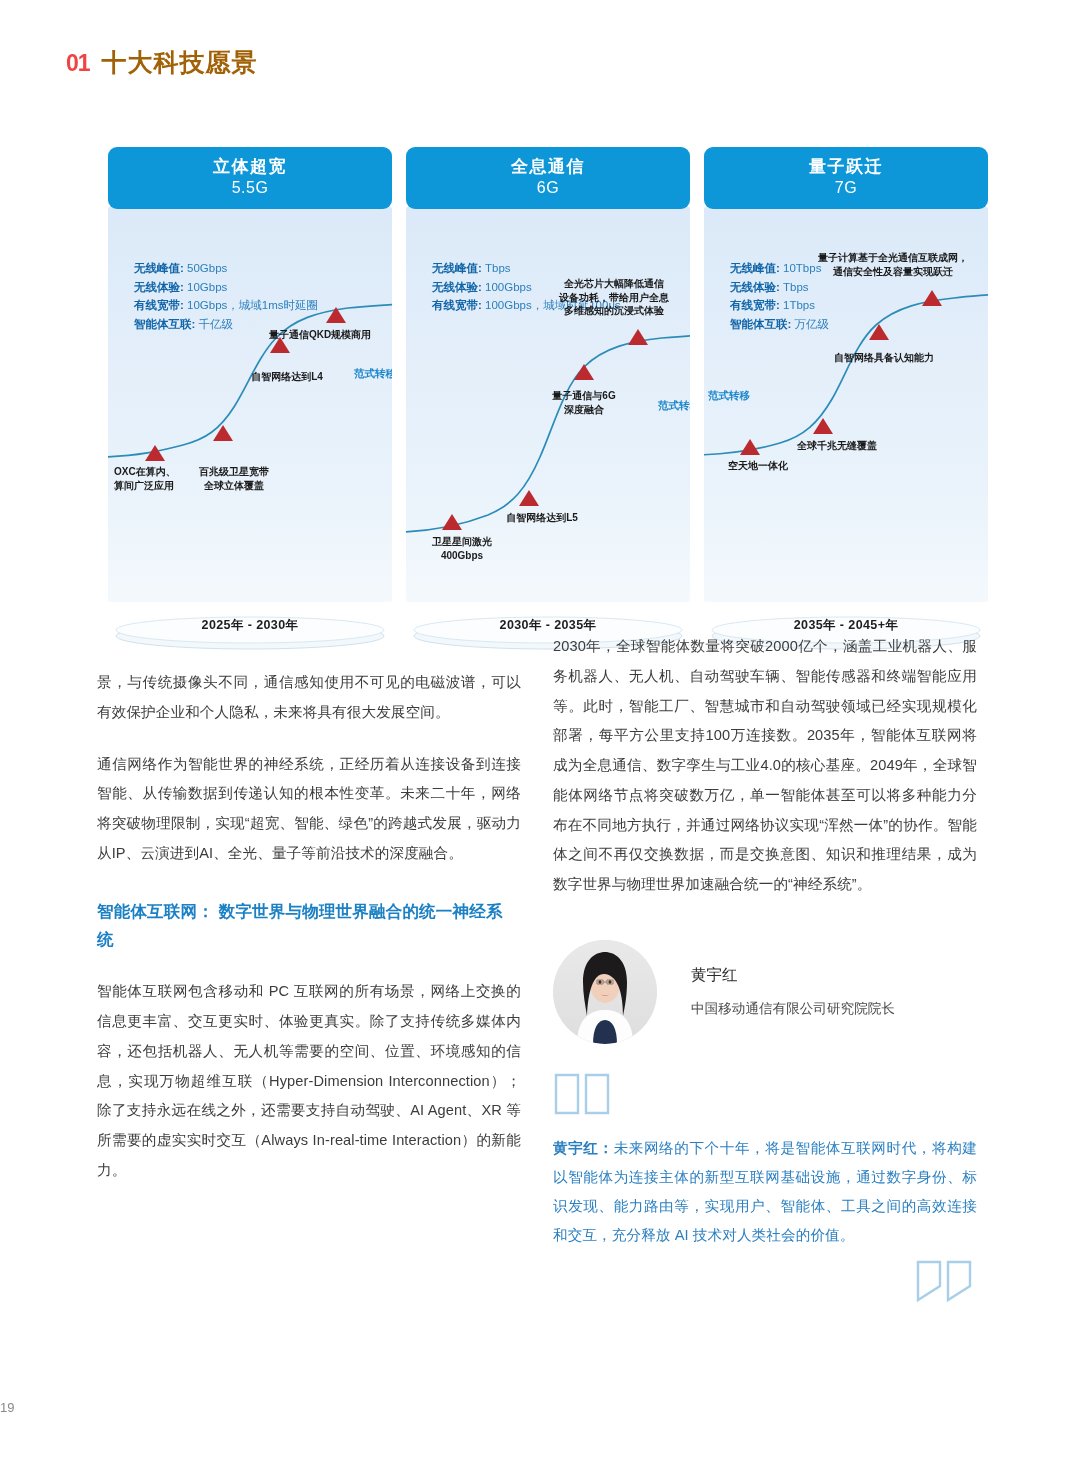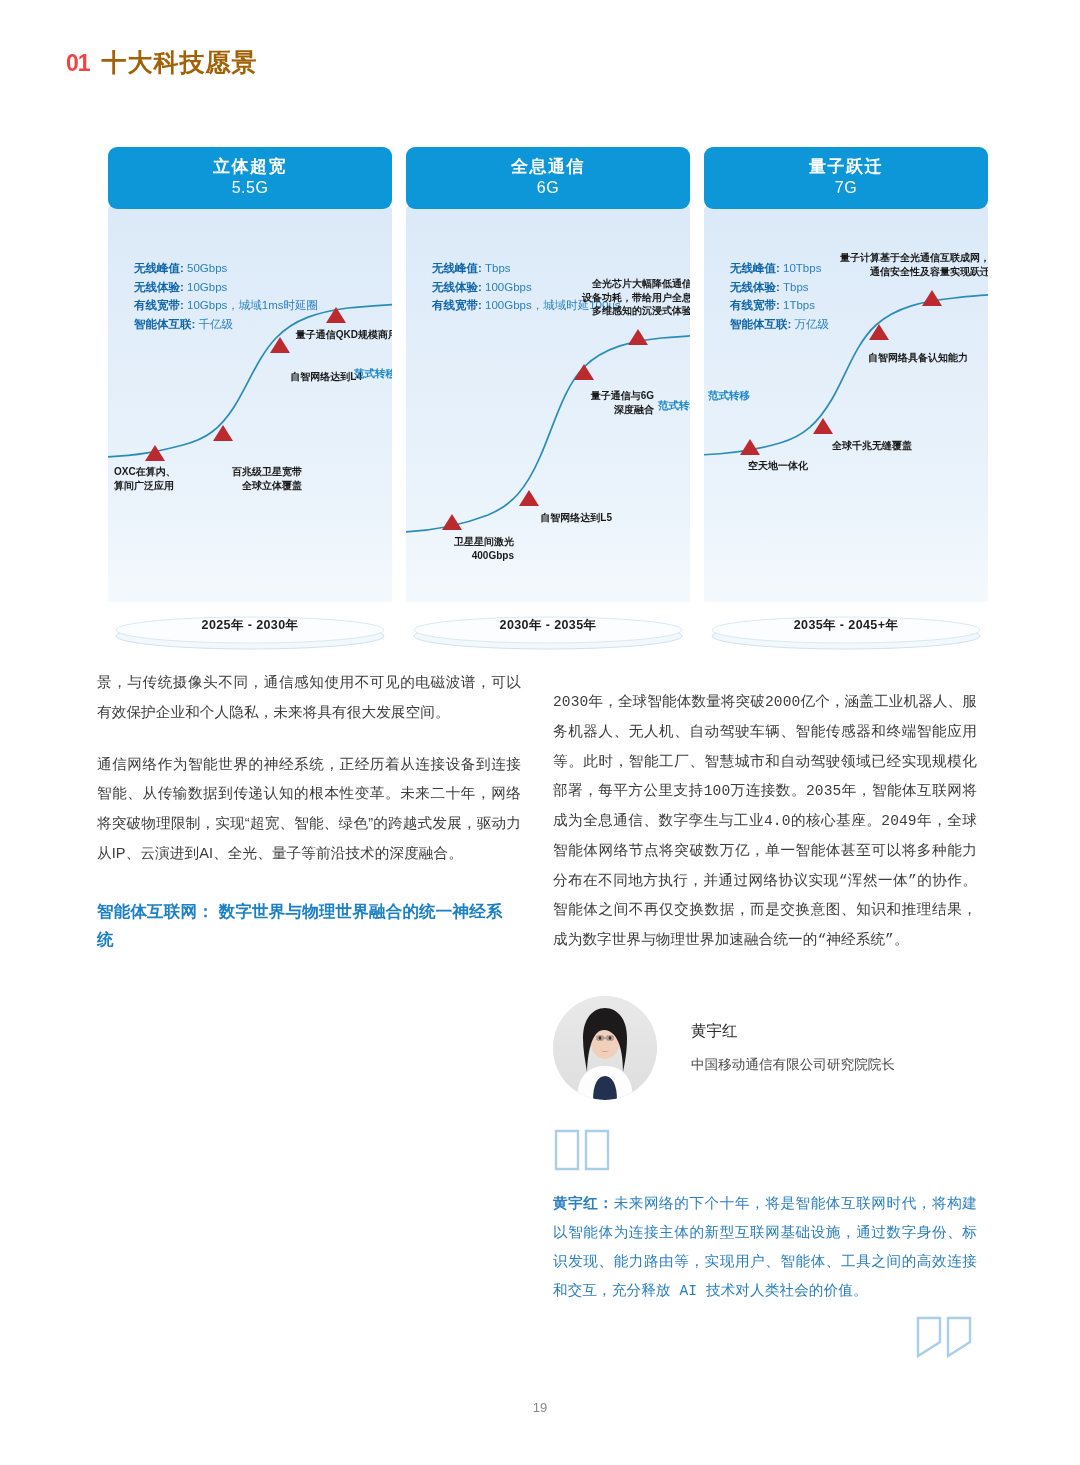--- a/index.html
+++ b/index.html
@@ -68,42 +68,42 @@
 
   
   .anno {
     position: absolute;
     font-size: 10px;
     font-weight: 700;
     color: #1a1a1a;
     line-height: 1.35;
     white-space: pre-line;
   }
-  .anno.c { text-align: right; }
+  .anno.c { text-align: center; }
   .anno.l { text-align: left; }
   .shift-label {
     position: absolute;
     font-size: 10.5px; font-weight: 700; color: #1b86c9;
     white-space: nowrap;
   }
 
   
   .plate { position: relative; width: 284px; height: 48px; margin-top: 6px; }
   .plate svg { position: absolute; left: 0; top: 8px; }
   .plate .year {
     position: absolute; left: 0; top: 9px; width: 284px;
     text-align: center;
     font-size: 12.5px; font-weight: 700; color: #1d1d1d;
     letter-spacing: .4px;
   }
 
   
   .col { position: absolute; width: 424px; }
   .col-left { left: 97px; top: 668px; }
-  .col-right { left: 553px; top: 688px; font-family: Liberation Mono, monospace; }
+  .col-right { left: 553px; top: 632px; }
 
   p.para {
     font-size: 14.6px;
     line-height: 2.04;
     color: #3c3c3c;
     text-align: justify;
     margin-bottom: 22px;
     letter-spacing: .1px;
   }
 
@@ -138,21 +138,21 @@
   .qmark.open { margin-bottom: 18px; }
   .qmark.close { text-align: right; margin-top: 8px; }
   .quote-text {
     font-size: 14.6px; line-height: 2.0; color: #2b7fc0;
     text-align: justify; letter-spacing: .1px;
   }
   .quote-text b { font-weight: 700; }
 
   .page-num {
     position: absolute; left: 0; top: 1400px; width: 1080px;
-    text-align: center; font-size: 13px; color: #888;
+    font-size: 13px; color: #888;
   }
 </style>
 </head>
 <body>
 
 <div class="page">
 
   <div class="doc-header">
     <span class="chapter-num">01</span>
     <span class="chapter-title">十大科技愿景</span>
@@ -281,20 +281,21 @@
         </div>
       </div>
 
     </div>
   </div>
 
   <div class="col col-left">
     <p class="para">景，与传统摄像头不同，通信感知使用不可见的电磁波谱，可以有效保护企业和个人隐私，未来将具有很大发展空间。</p>
     <p class="para">通信网络作为智能世界的神经系统，正经历着从连接设备到连接智能、从传输数据到传递认知的根本性变革。未来二十年，网络将突破物理限制，实现“超宽、智能、绿色”的跨越式发展，驱动力从IP、云演进到AI、全光、量子等前沿技术的深度融合。</p>
     <h2 class="section-head">智能体互联网：  数字世界与物理世界融合的统一神经系统</h2>
+    <p class="para">智能体互联网包含移动和 PC 互联网的所有场景，网络上交换的信息更丰富、交互更实时、体验更真实。除了支持传统多媒体内容，还包括机器人、无人机等需要的空间、位置、环境感知的信息，实现万物超维互联（Hyper-Dimension Interconnection）；除了支持永远在线之外，还需要支持自动驾驶、AI Agent、XR 等所需要的虚实实时交互（Always In-real-time Interaction）的新能力。</p>
   </div>
 
   <div class="col col-right">
     <p class="para">2030年，全球智能体数量将突破2000亿个，涵盖工业机器人、服务机器人、无人机、自动驾驶车辆、智能传感器和终端智能应用等。此时，智能工厂、智慧城市和自动驾驶领域已经实现规模化部署，每平方公里支持100万连接数。2035年，智能体互联网将成为全息通信、数字孪生与工业4.0的核心基座。2049年，全球智能体网络节点将突破数万亿，单一智能体甚至可以将多种能力分布在不同地方执行，并通过网络协议实现“浑然一体”的协作。智能体之间不再仅交换数据，而是交换意图、知识和推理结果，成为数字世界与物理世界加速融合统一的“神经系统”。</p>
 
     <div class="author">
       <div class="avatar">
         <svg width="104" height="104" viewBox="0 0 104 104">
           <defs>
             <clipPath id="avclip">

